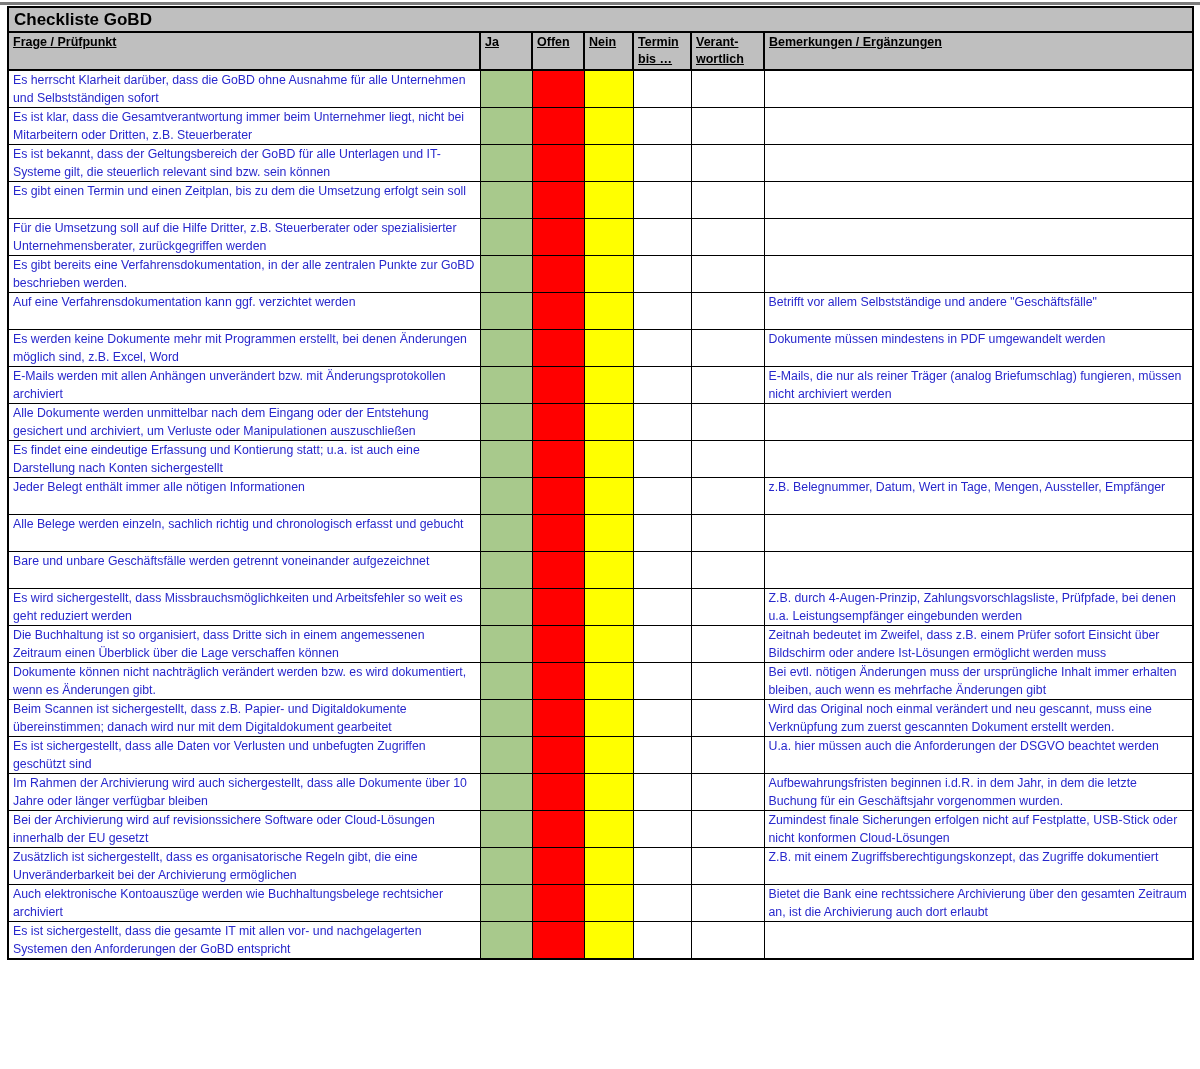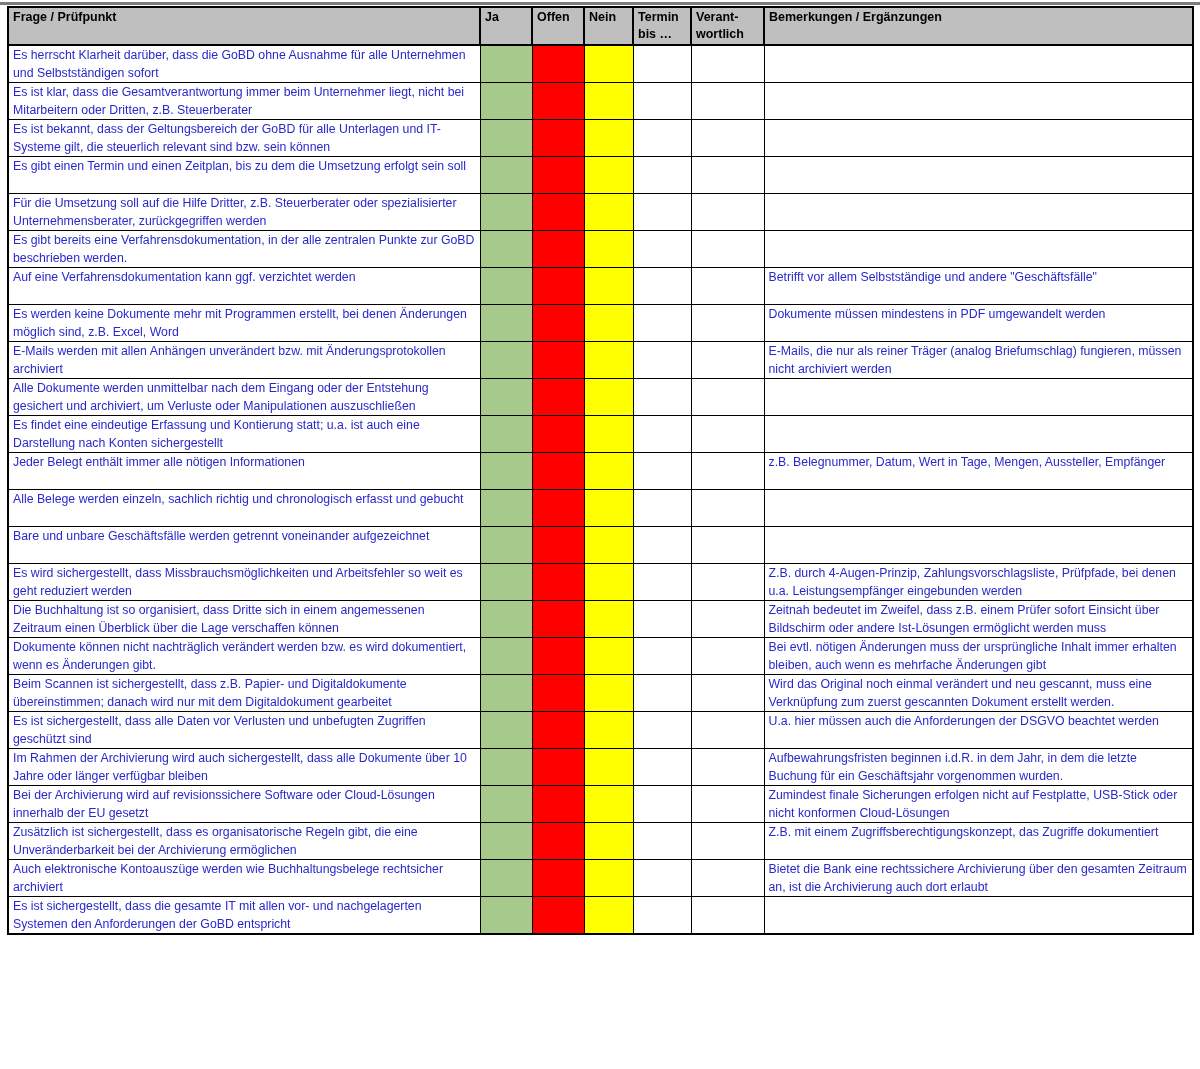--- a/index.html
+++ b/index.html
@@ -55,20 +55,21 @@
   tr.header-row th {
     background: var(--header-bg, #BFBFBF);
     color: #000;
     font-size: 12.5px;
     font-weight: bold;
     text-align: left;
     height: 35px;
     line-height: 17px;
     border: 2px solid #000;
     white-space: pre-line;
+    text-decoration: underline;
   }
   tbody tr {
     height: 37px;
   }
   tbody td {
     border: 1px solid #000;
     font-size: 12.3px;
     line-height: 17.5px;
     color: var(--text-blue, #2828CC);
     height: 35px;
@@ -88,20 +89,23 @@
       <colgroup>
         <col style="width:472px">
         <col style="width:52px">
         <col style="width:52px">
         <col style="width:49px">
         <col style="width:58px">
         <col style="width:73px">
         <col style="width:429px">
       </colgroup>
       <thead>
+        <tr class="title-row">
+          <th colspan="7">Checkliste GoBD</th>
+        </tr>
         <tr class="header-row">
           <th>Frage / Prüfpunkt</th>
           <th>Ja</th>
           <th>Offen</th>
           <th>Nein</th>
           <th>Termin
 bis …</th>
           <th>Verant-
 wortlich</th>
           <th>Bemerkungen / Ergänzungen</th>

